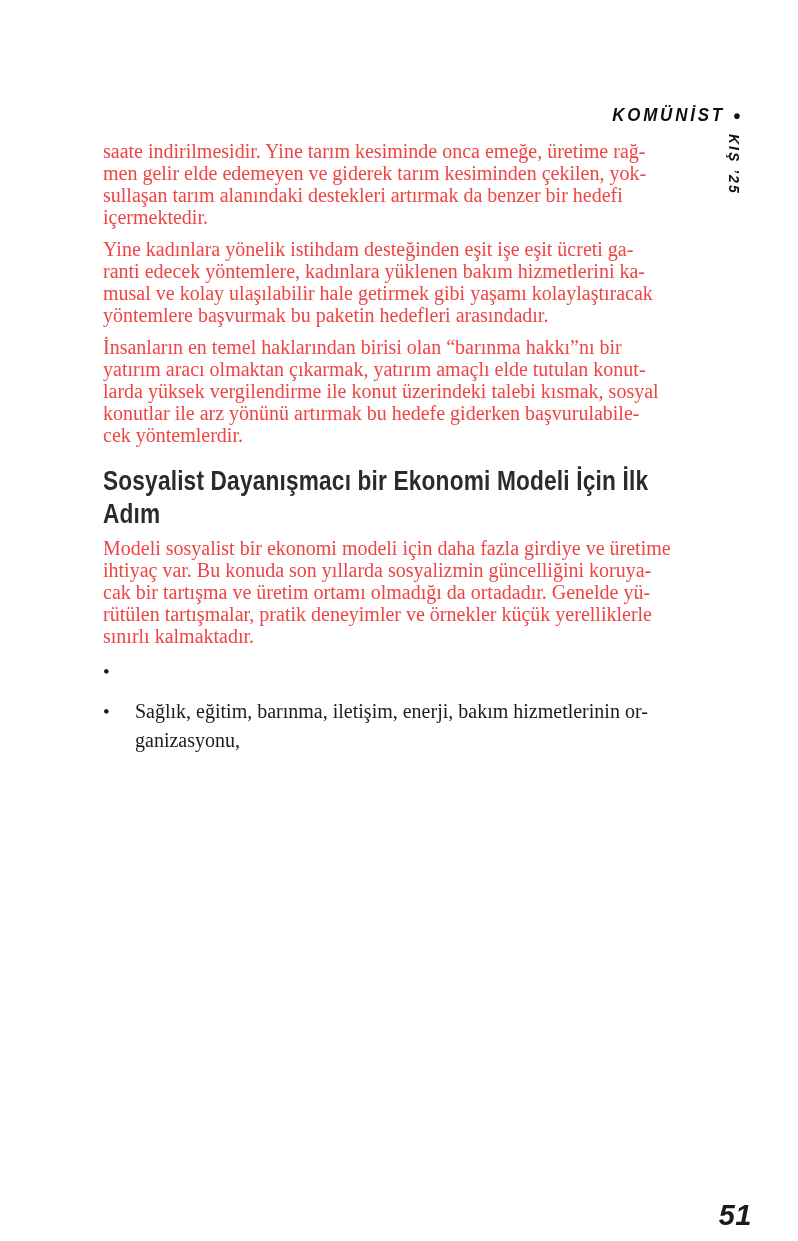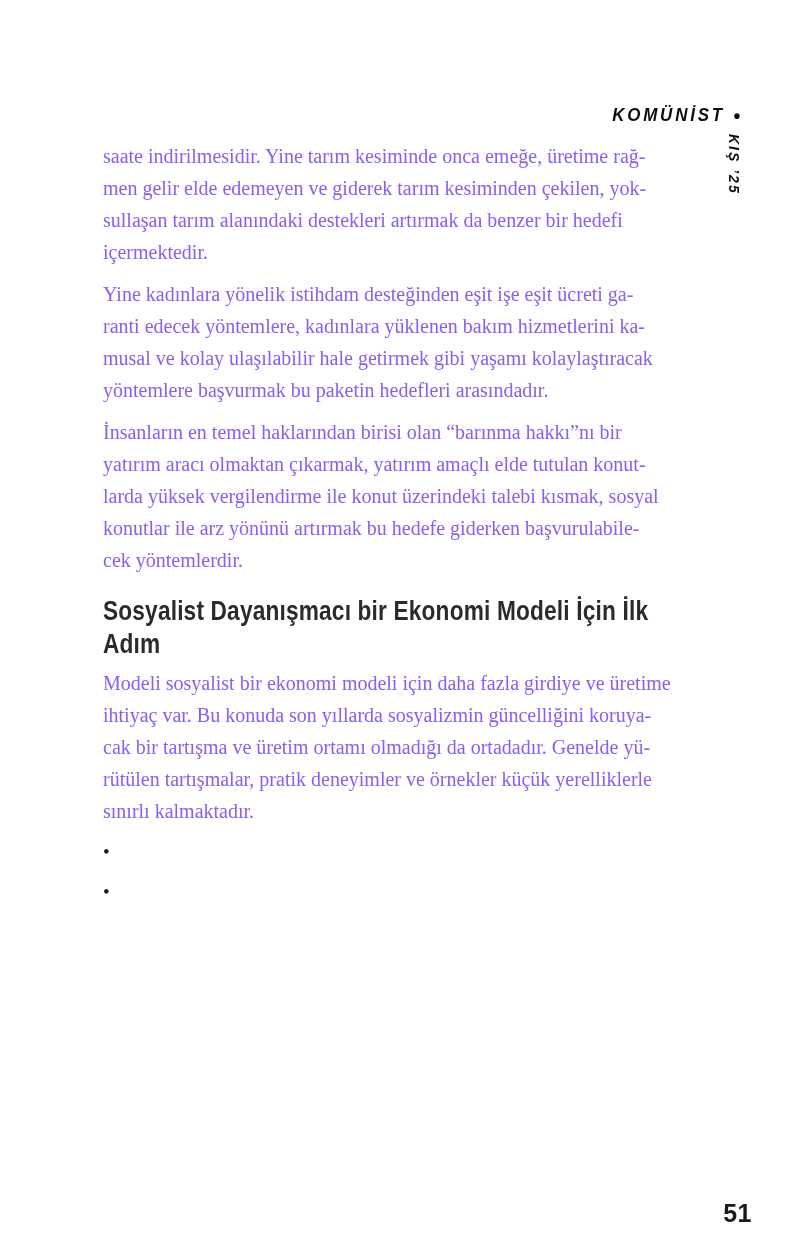--- a/index.html
+++ b/index.html
@@ -57,22 +57,22 @@
   
   .content {
     position: absolute;
     left: 103px;
     top: 96px;
     width: 645px;
   }
   .para {
     margin: 0 0 10px 0;
     font-size: 20px;
-    line-height: 32px;
-    color: #8b5cf6;
+    line-height: 22px;
+    color: #ef4444;
     white-space: pre;
   }
   h2.heading {
     margin: 19px 0 6px 0;
     font-family: "Liberation Sans", sans-serif;
     font-weight: 700;
     font-size: 27px;
     line-height: 33px;
     color: #2b2b2b;
     white-space: pre;
@@ -99,23 +99,24 @@
   }
   ul.bullets .li-text {
     white-space: pre;
   }
   .pagenum {
     position: absolute;
     top: 1155px;
     right: 46px;
     font-family: "Liberation Sans", sans-serif;
     font-weight: 700;
-    font-size: 25px;
+    font-size: 29px;
     letter-spacing: 0.5px;
     color: #1a1a1a;
+    font-style: italic;
   }
 </style>
 </head>
 <body>
 
 <div class="page">
 
   <div class="masthead">
     <span class="journal">KOMÜNİST</span>
     <span class="dot">•</span>
@@ -151,20 +152,22 @@
 rütülen tartışmalar, pratik deneyimler ve örnekler küçük yerelliklerle
 sınırlı kalmaktadır.</p>
 
 
     <ul class="bullets">
       <li>
         <span class="marker">•</span>
       </li>
       <li>
         <span class="marker">•</span>
+        <span class="li-text">Sağlık, eğitim, barınma, iletişim, enerji, bakım hizmetlerinin or-
+ganizasyonu,</span>
       </li>
     </ul>
 
   </main>
 
   <div class="pagenum">51</div>
 
 </div>
 
 </body></html>

